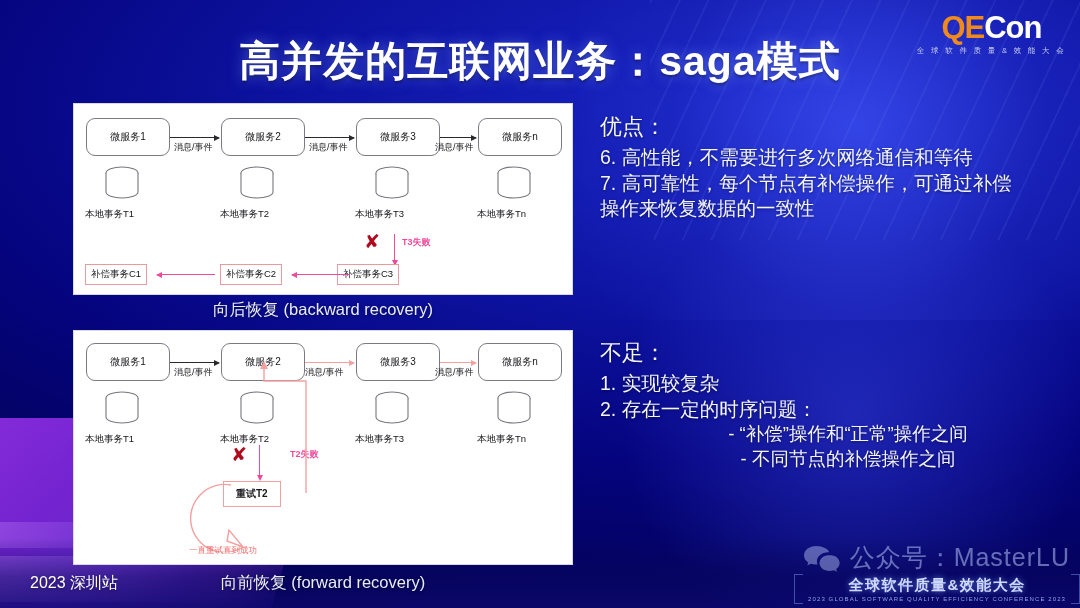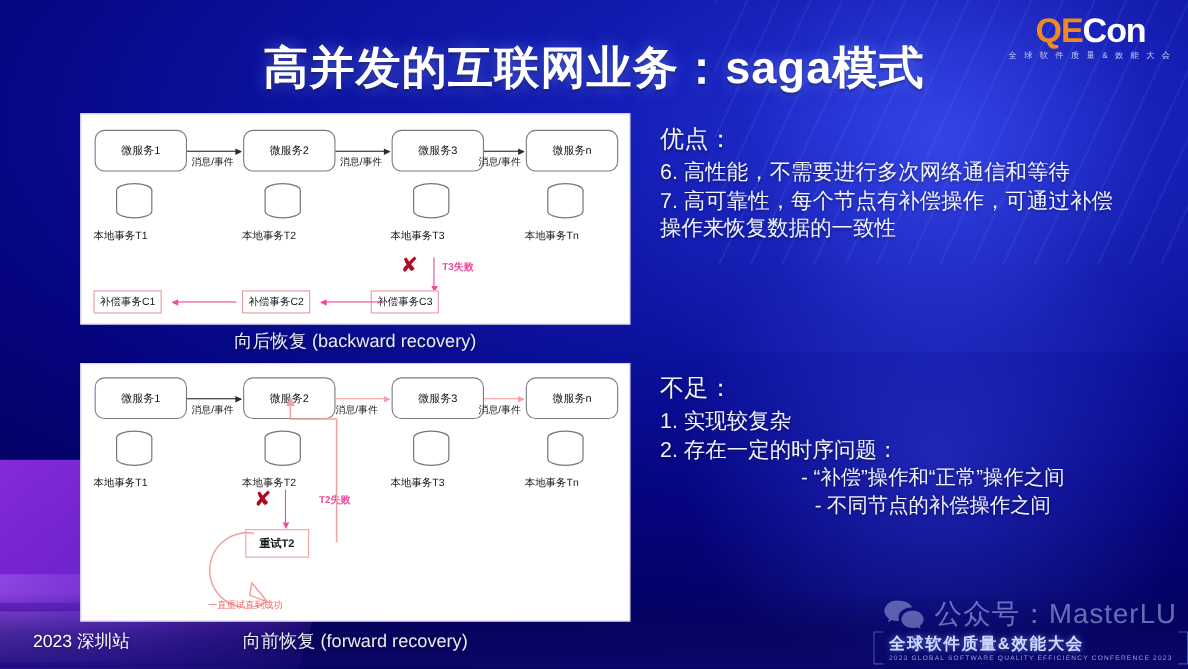--- a/index.html
+++ b/index.html
@@ -199,21 +199,21 @@
   #watermark {
     position:absolute; right:10px; bottom:34px;
     display:flex; align-items:center; gap:9px;
     color:rgba(190,205,255,.52);
     font-size:25px; white-space:nowrap;
     letter-spacing:1px;
   }
   #wechat-icon { width:38px; height:28px; position:relative; flex:none; }
   #banner {
     position:absolute; right:14px; bottom:6px;
-    text-align:left; white-space:nowrap;
+    text-align:center; white-space:nowrap;
   }
   .banner-cn {
     font-size:15px; font-weight:bold; color:#cfd8ff;
     letter-spacing:1.5px;
     text-shadow:0 0 6px rgba(120,160,255,.7);
   }
   .banner-en {
     font-size:6px; color:#8fa4e8; letter-spacing:1.1px; margin-top:1px;
   }
   .banner-brk { position:absolute; top:-2px; bottom:-2px; width:9px; border:1.5px solid rgba(120,150,240,.5); }

